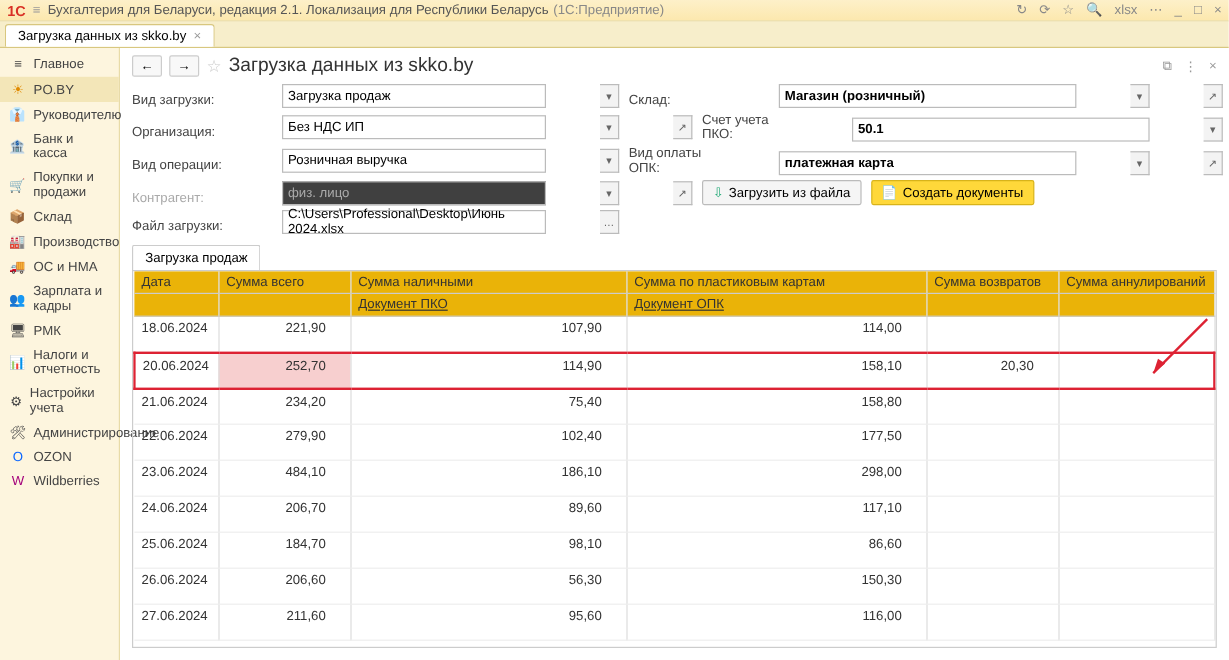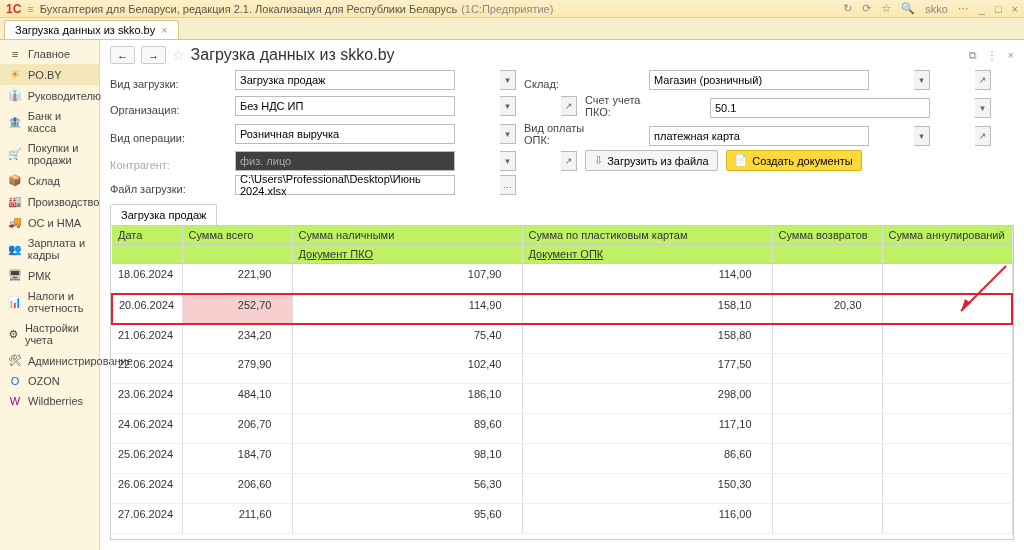--- a/index.html
+++ b/index.html
@@ -21,31 +21,31 @@
 .page-head { display: flex; align-items: center; padding: 6px 10px; gap: 6px; }
 .navbtn { border: 1px solid #ccc; background:#f8f8f8; padding: 2px 6px; cursor:pointer; border-radius:2px;}
 .star { color:#ccc; font-size:14px;}
 .page-title { font-size: 16px; color: #333; }
 .form { padding: 0 10px; }
 .form-row { display: flex; align-items: center; margin-bottom: 4px; gap: 8px;}
 .fld { display:flex; align-items:flex-end;gap:45px; }
 .lbl { width: 80px; color: #444; }
 .inp { border: 1px solid #bbb; background:#fff; height: 20px; padding: 0 4px; display:flex; align-items:center; }
 .inp.w1 { width: 220px; }
-.inp.w2 { width: 220px; }
+.inp.w2 { width: 248px; font-weight: bold; }
 .dd { border:1px solid #bbb; border-left:none; width:16px; height:20px; display:flex; align-items:center; justify-content:center; background:#f3f3f3; cursor:pointer; font-size:9px; color:#666;}
 .btn { border:1px solid #bbb; padding: 3px 8px; display:inline-flex; align-items:center; gap:4px; cursor:pointer; background:#f5f5f5; border-radius:2px;}
 .btn.yellow { background:#ffd83a; border-color:#d8b31a;}
 .dim { color:#aaa;}
 .tabs2 { margin: 4px 10px 0; }
 .tab2 { display:inline-block; border:1px solid #ccc; border-bottom:1px solid #fff; background:#fff; padding:4px 10px; position:relative; top:1px; border-radius:2px 2px 0 0;}
 .grid-wrap { margin: 0 10px 10px; border:1px solid #ccc; flex:1; overflow:auto;}
 table { border-collapse: collapse; width: 100%; }
 th, td { border-right:1px solid #ddd; border-bottom:1px solid #eee; padding: 3px 6px; text-align:left; font-weight:normal; color:#333;}
-thead th { background:#bef264; border-bottom:1px solid #ccc; }
+thead th { background:#eab308; border-bottom:1px solid #ccc; }
 thead tr.h2 th { border-top:none;text-decoration:underline; }
 td.num { text-align:right; padding-right:20px;}
 tr.tall td { height: 30px; vertical-align: top; padding-top:4px;}
 tr.hl td { border-top: 2px solid #d23; border-bottom: 2px solid #d23; }
 tr.hl td:first-child { border-left: 2px solid #d23; }
 tr.hl td:last-child { border-right: 2px solid #d23; }
 tr.hl td.pink { background:#f7cfcf;}
 .arrow-annot { position:absolute; pointer-events:none;}
 .head-icons { margin-left:auto; display:flex; gap:10px; color:#999;}
 </style>
@@ -55,21 +55,21 @@
 <div class="titlebar">
   <span class="logo">1С</span>
   <span class="burger">≡</span>
   <span>Бухгалтерия для Беларуси, редакция 2.1. Локализация для Республики Беларусь</span>
   <span style="margin-left:4px;color:#888">(1С:Предприятие)</span>
   <span class="spacer"></span>
   <span class="tbicon">↻</span>
   <span class="tbicon">⟳</span>
   <span class="tbicon">☆</span>
   <span class="tbicon">🔍</span>
-  <span class="tbicon">skko</span>
+  <span class="tbicon">xlsx</span>
   <span class="tbicon">⋯</span>
   <span class="tbicon">_</span>
   <span class="tbicon">□</span>
   <span class="tbicon">×</span>
 </div>
 
 <div class="tabbar">
   <div class="tab">
     <span>Загрузка данных из skko.by</span>
     <span class="x">×</span>

